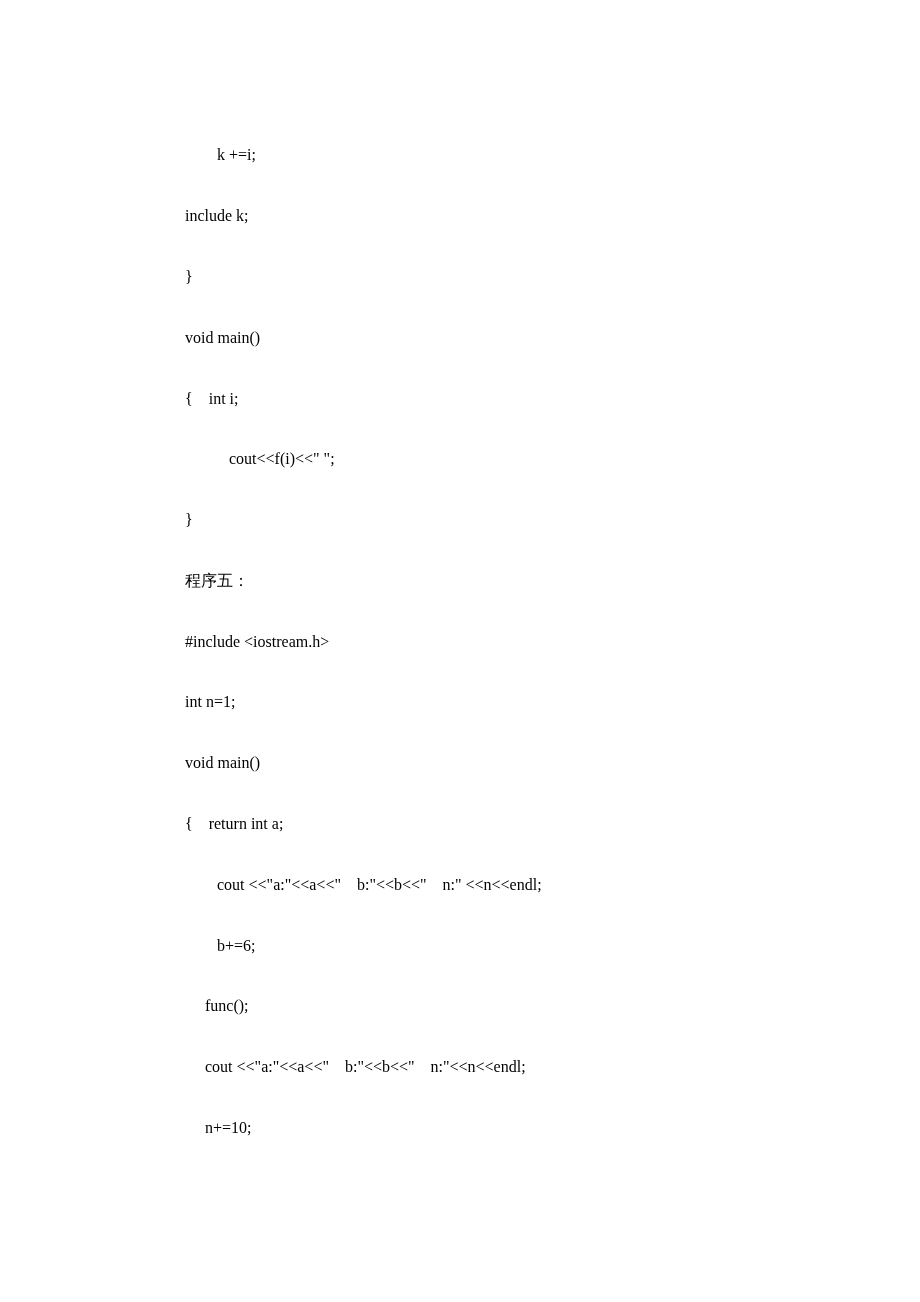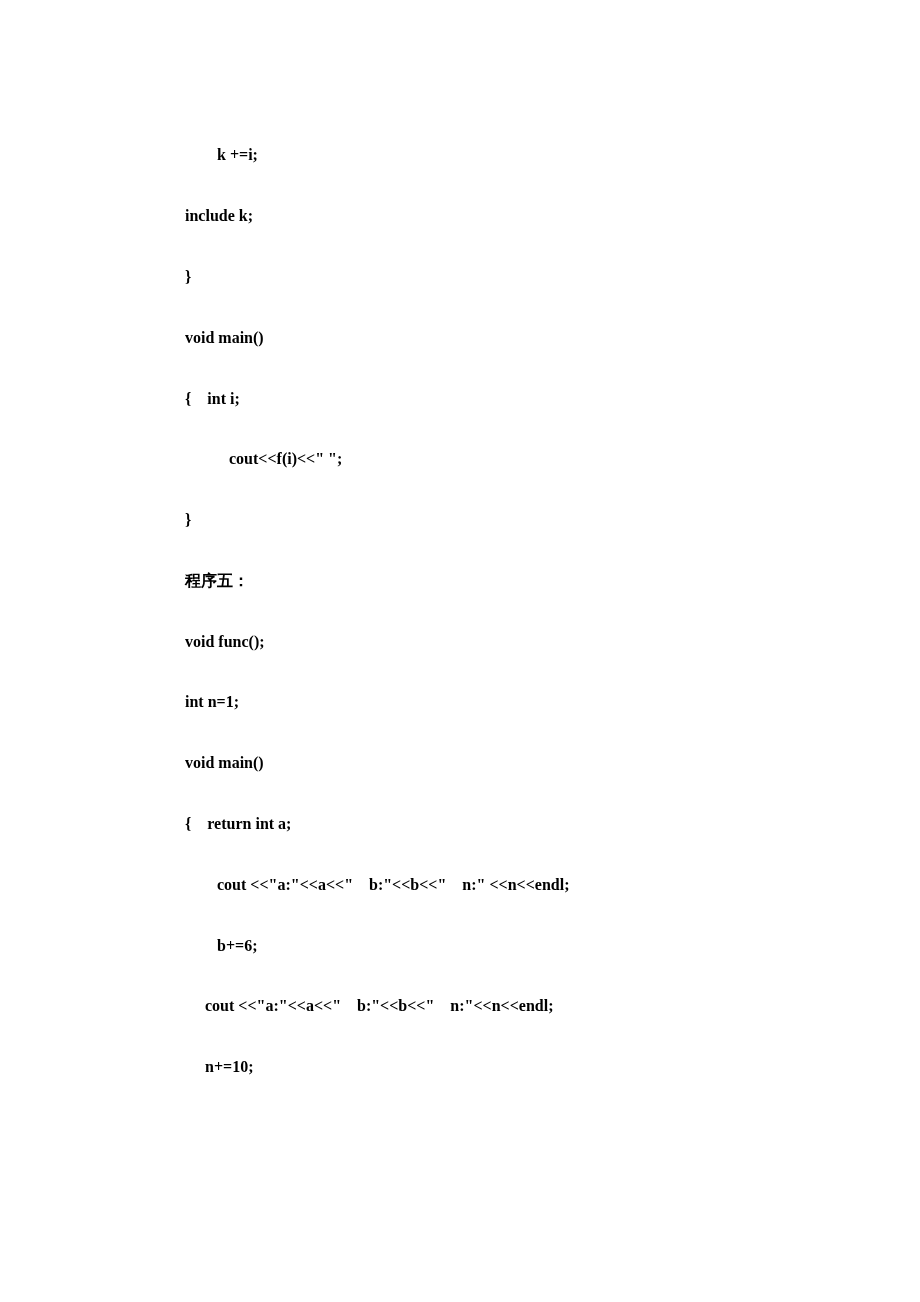--- a/index.html
+++ b/index.html
@@ -12,41 +12,41 @@
     font-size: 16px;
     color: #000000;
     line-height: 1.9;
   }
   .page {
     padding: 110px 0 0 185px;
     white-space: pre;
   }
   .line {
     display: block;
-    font-weight: bold;
   }
 </style>
 </head>
 <body>
 
 <div class="page">
 <span class="line">        k +=i;</span>
 <span class="line">include k;</span>
 <span class="line">}</span>
 <span class="line">void main()</span>
 <span class="line">{    int i;</span>
 <span class="line">           cout&lt;&lt;f(i)&lt;&lt;" ";</span>
 <span class="line">}</span>
 <span class="line">程序五：</span>
-<span class="line">void func();</span>
+<span class="line">#include &lt;iostream.h&gt;</span>
 <span class="line">int n=1;</span>
 <span class="line">void main()</span>
 <span class="line">{    return int a;</span>
 <span class="line">        cout &lt;&lt;"a:"&lt;&lt;a&lt;&lt;"    b:"&lt;&lt;b&lt;&lt;"    n:" &lt;&lt;n&lt;&lt;endl;</span>
 <span class="line">        b+=6;</span>
+<span class="line">     func();</span>
 <span class="line">     cout &lt;&lt;"a:"&lt;&lt;a&lt;&lt;"    b:"&lt;&lt;b&lt;&lt;"    n:"&lt;&lt;n&lt;&lt;endl;</span>
 <span class="line">     n+=10;</span>
 
 
 
 
 
 
 
 

